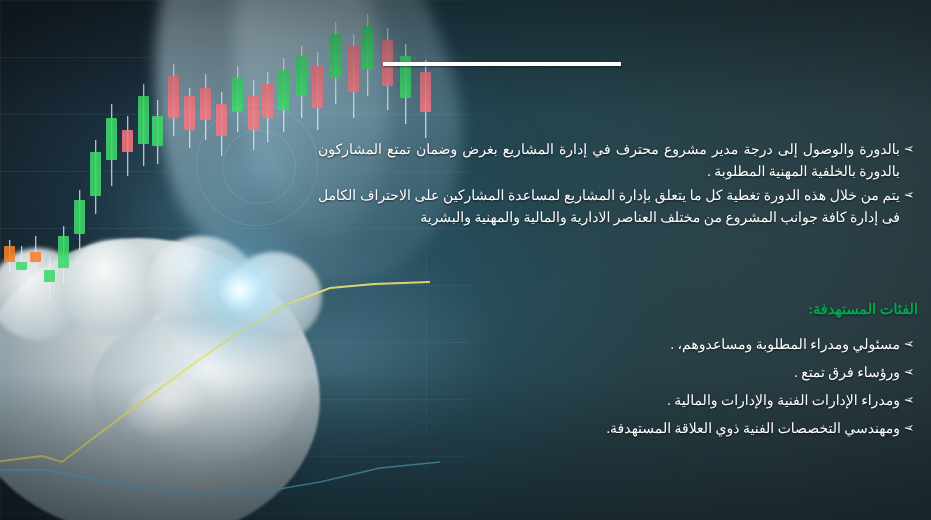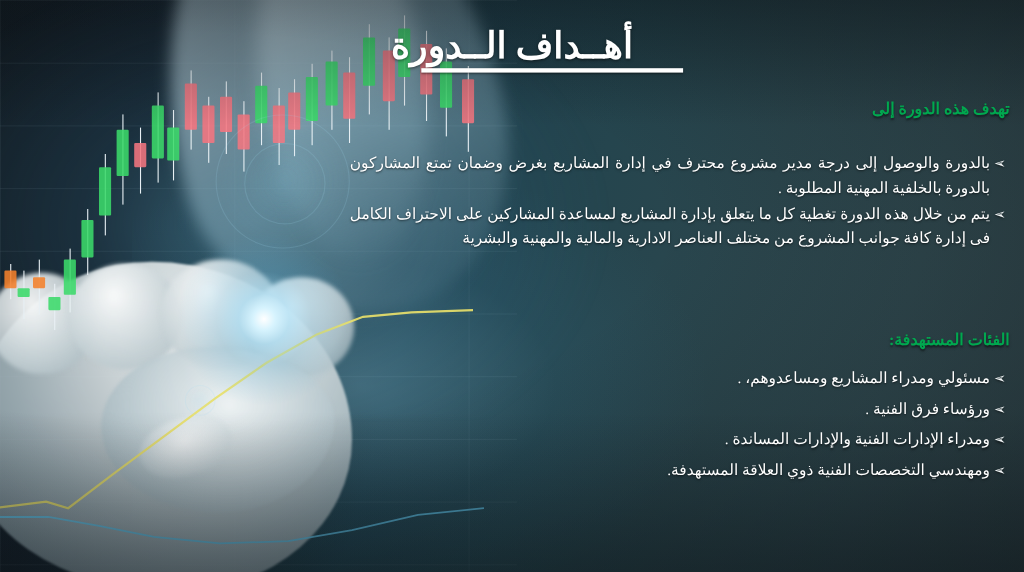--- a/index.html
+++ b/index.html
@@ -311,24 +311,22 @@
         <div class="body" style="top: 12px; height: 40px; background: rgb(244, 117, 127); opacity: 0.88;"></div>
       </div>
     </div>
 
   <div class="lens-flare"></div>
   <div class="flare-ring fr1"></div>
   <div class="flare-ring fr2"></div>
   <div class="flare-ring fr3"></div>
   <div class="bg-vignette"></div>
 
-  <div class="title">أهــداف الــدورة</div>
   <div class="title-underline"></div>
 
-  <div class="heading heading-1">تهدف هذه الدورة إلى</div>
 
   <div class="bullets bullets-1">
 
     <div class="bullet">
       <span class="marker">➢</span>
       <span class="btext">بالدورة والوصول إلى درجة مدير مشروع محترف في إدارة المشاريع بغرض وضمان تمتع المشاركون بالدورة بالخلفية المهنية المطلوبة .</span>
     </div>
 
     <div class="bullet">
       <span class="marker">➢</span>
@@ -336,31 +334,31 @@
     </div>
 
   </div>
 
   <div class="heading heading-2">الفئات المستهدفة:</div>
 
   <div class="bullets bullets-2">
 
     <div class="bullet">
       <span class="marker">➢</span>
-      <span class="btext">مسئولي ومدراء المشاريع  ومساعدوهم، .</span>
-    </div>
-
-    <div class="bullet">
-      <span class="marker">➢</span>
-      <span class="btext">ورؤساء فرق الفنية .</span>
-    </div>
-
-    <div class="bullet">
-      <span class="marker">➢</span>
-      <span class="btext">ومدراء الإدارات الفنية والإدارات المساندة .</span>
+      <span class="btext">مسئولي ومدراء المطلوبة  ومساعدوهم، .</span>
+    </div>
+
+    <div class="bullet">
+      <span class="marker">➢</span>
+      <span class="btext">ورؤساء فرق تمتع .</span>
+    </div>
+
+    <div class="bullet">
+      <span class="marker">➢</span>
+      <span class="btext">ومدراء الإدارات الفنية والإدارات والمالية .</span>
     </div>
 
     <div class="bullet">
       <span class="marker">➢</span>
       <span class="btext">ومهندسي التخصصات الفنية ذوي العلاقة المستهدفة.</span>
     </div>
 
   </div>
 
 </div>

